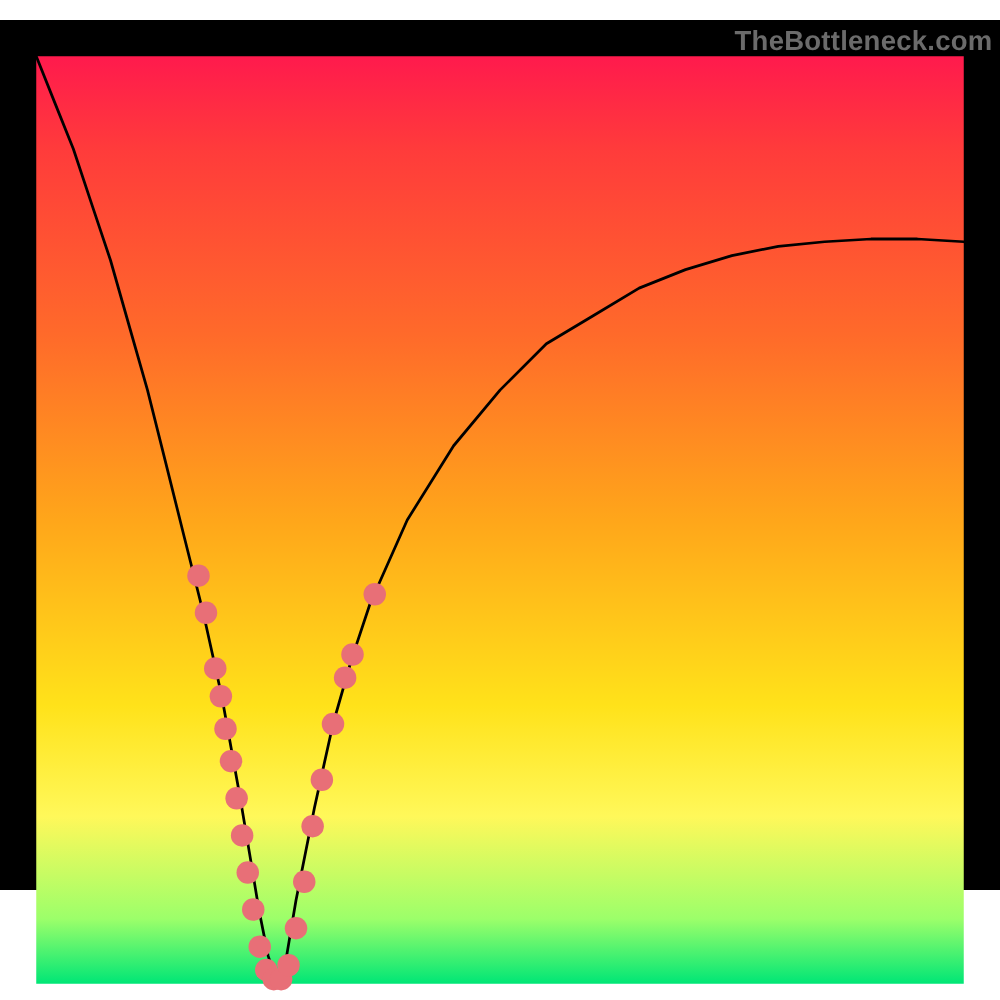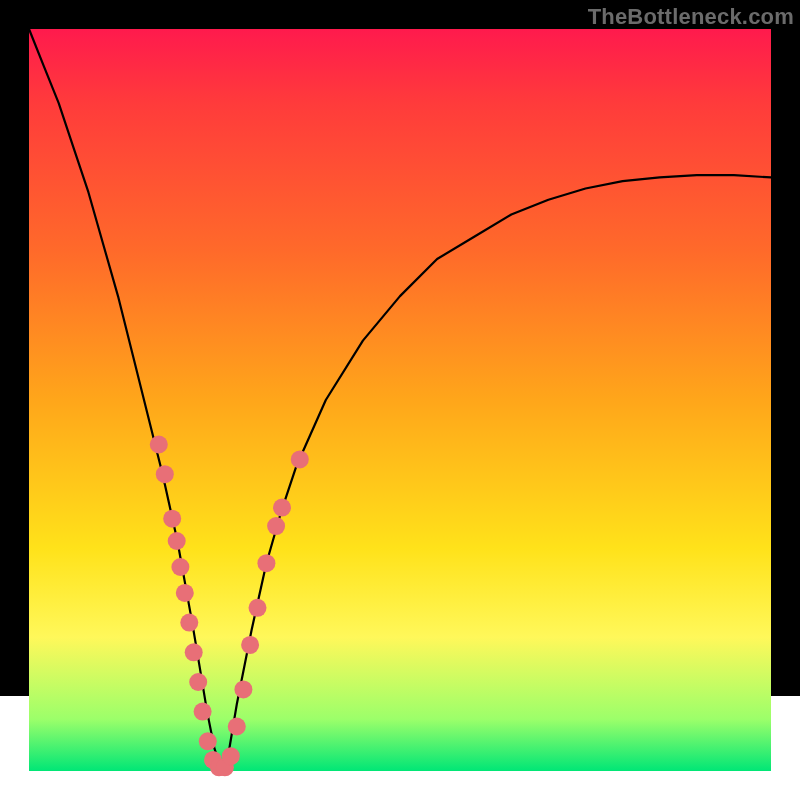--- a/index.html
+++ b/index.html
@@ -8,20 +8,21 @@
     width: 800px;
     height: 800px;
     overflow: hidden;
   }
   .frame {
     position: relative;
     width: 800px;
     height: 696px;
     background: #000;
     box-sizing: border-box;
+    margin-top: 16px;
   }
   .plot-area {
     position: absolute;
     left: 29px;
     top: 29px;
     width: 742px;
     height: 742px;
     background: linear-gradient(to bottom,
       #ff1a4d 0%,
       #ff3b3b 10%,

